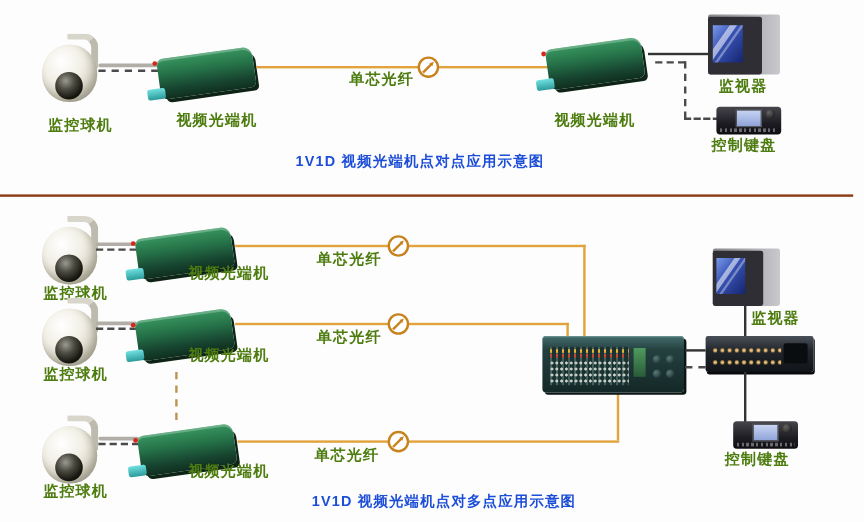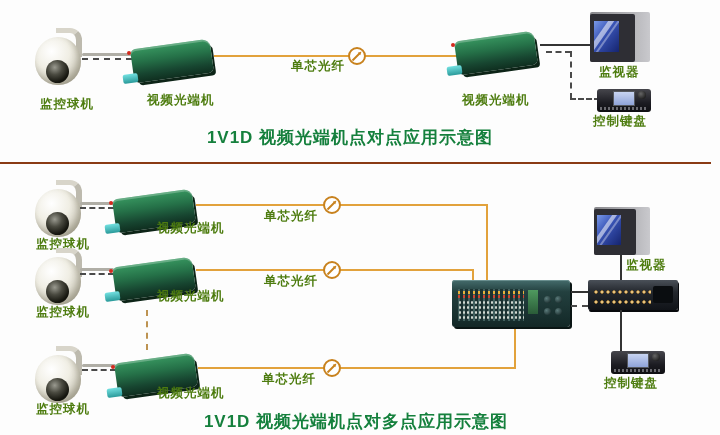--- a/index.html
+++ b/index.html
@@ -1,20 +1,20 @@
 <!DOCTYPE html>
 <html><head>
 <meta charset="utf-8">
 <style>
   html,body{margin:0;padding:0;background:#fff;}
   #stage{position:relative;width:720px;height:435px;background:#fdfdfd;overflow:hidden;
          font-family:"Liberation Sans","DejaVu Sans",sans-serif;}
   .abs{position:absolute;}
   .dev-label{position:absolute;font-weight:700;font-size:12.5px;color:#4d7c0f;white-space:nowrap;letter-spacing:1px;}
-  .caption{position:absolute;font-weight:700;font-size:17px;color:#15803d;text-align:center;letter-spacing:1px;white-space:nowrap;}
+  .caption{position:absolute;font-weight:700;font-size:12px;color:#1d4ed8;text-align:center;letter-spacing:1px;white-space:nowrap;}
   
   .fiber-h{position:absolute;height:2px;background:#e2a23c;}
   .fiber-v{position:absolute;width:2px;background:#e2a23c;}
   .gray-h{position:absolute;height:3px;background:#b0aea6;border-radius:2px;}
   .dash-h{position:absolute;height:0;border-top:2px dashed #4a4a4a;}
   .dash-v{position:absolute;width:0;border-left:2px dashed #4a4a4a;}
   .solid-h{position:absolute;height:2px;background:#333;}
   .solid-v{position:absolute;width:2px;background:#333;}
   .ellipsis-v{position:absolute;width:0;border-left:2px dashed #bd9352;}
   .divider{position:absolute;left:0;top:162px;width:711px;height:2px;background:#8a3a14;}
@@ -253,15 +253,15 @@
   <div class="dev-label" style="left:626px;top:257px;">监视器</div>
 
   <div class="solid-v" style="left:620px;top:310px;height:42px;"></div>
   <div class="keyboard" style="left:611px;top:351px;">
     <div class="kbd-screen"></div>
     <div class="kbd-stick"></div>
     <div class="kbd-keys"></div>
   </div>
   <div class="dev-label" style="left:604px;top:375px;">控制键盘</div>
 
-  <div class="caption" style="left:196px;top:410px;width:320px;">1V1D 视频光端机点对多点应用示意图</div>
+  <div class="caption" style="left:210px;top:410px;width:320px;">1V1D 视频光端机点对多点应用示意图</div>
 
 </div>
 
 </body></html>

